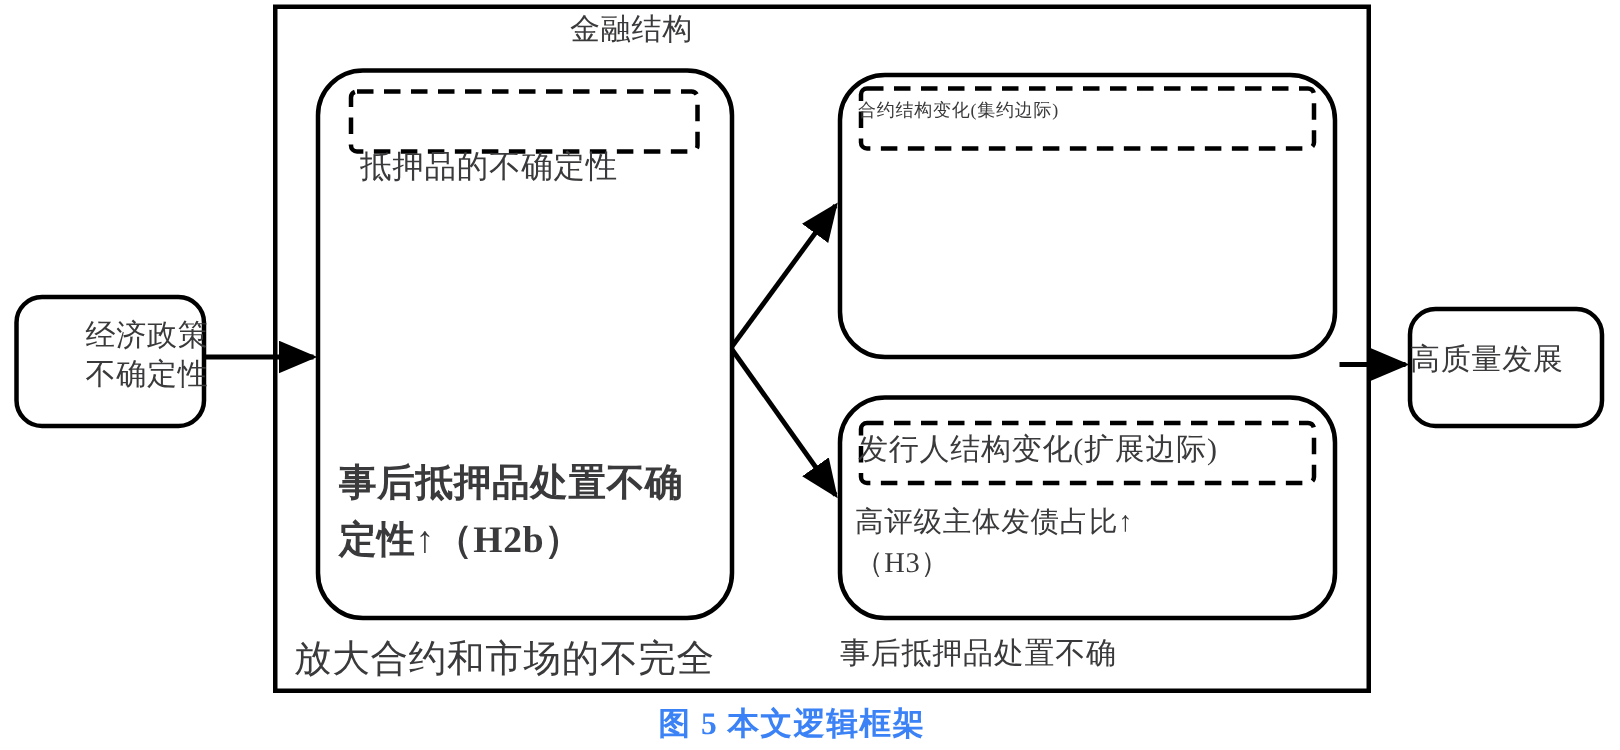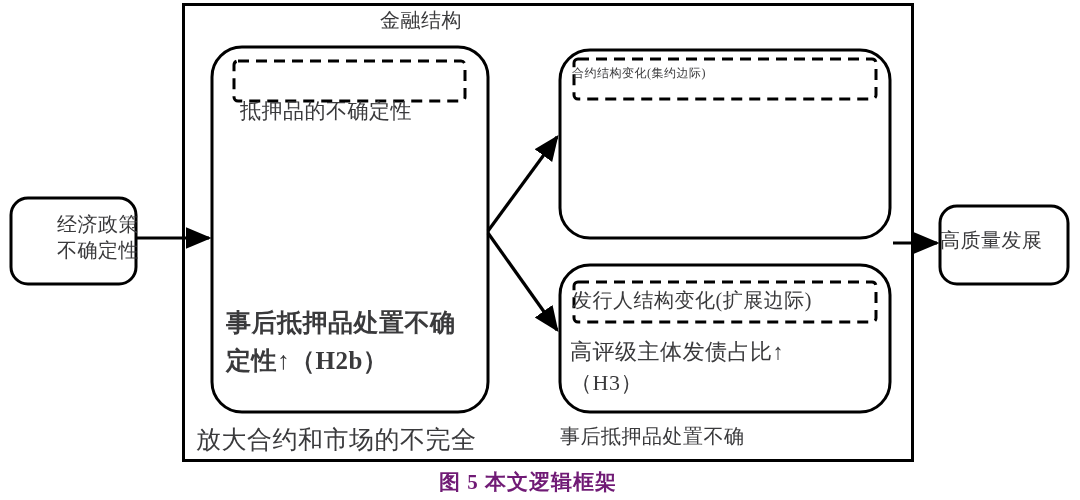--- a/index.html
+++ b/index.html
@@ -94,21 +94,21 @@
   .t-dashed-c {
     left: 572px;
     top: 288px;
     width: 306px;
     font-size: 20px;
   }
   .t-br-body {
     left: 570px;
     top: 336px;
     width: 310px;
-    font-size: 22px;
+    font-size: 19px;
     line-height: 1.42;
   }
   .t-note-left {
     left: 196px;
     top: 424px;
     width: 290px;
     font-size: 25px;
   }
   .t-note-right {
     left: 560px;
@@ -117,21 +117,21 @@
     font-size: 20px;
   }
   .caption {
     position: absolute;
     left: 0;
     top: 468px;
     width: 1056px;
     text-align: center;
     font-size: 21px;
     font-weight: bold;
-    color: #701a75;
+    color: #3b82f6;
     letter-spacing: 1px;
     pointer-events: none;
   }
 </style>
 </head>
 <body>
 
 <div id="stage">
 
   <svg class="svg-layer" viewBox="0 0 1080 500" xmlns="http://www.w3.org/2000/svg">

